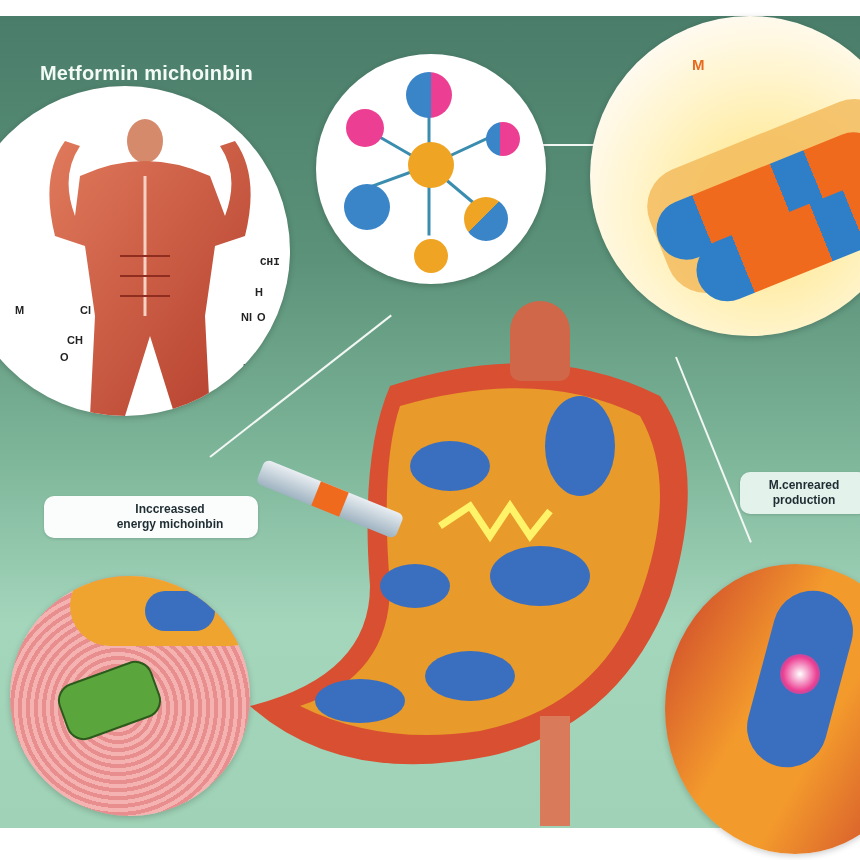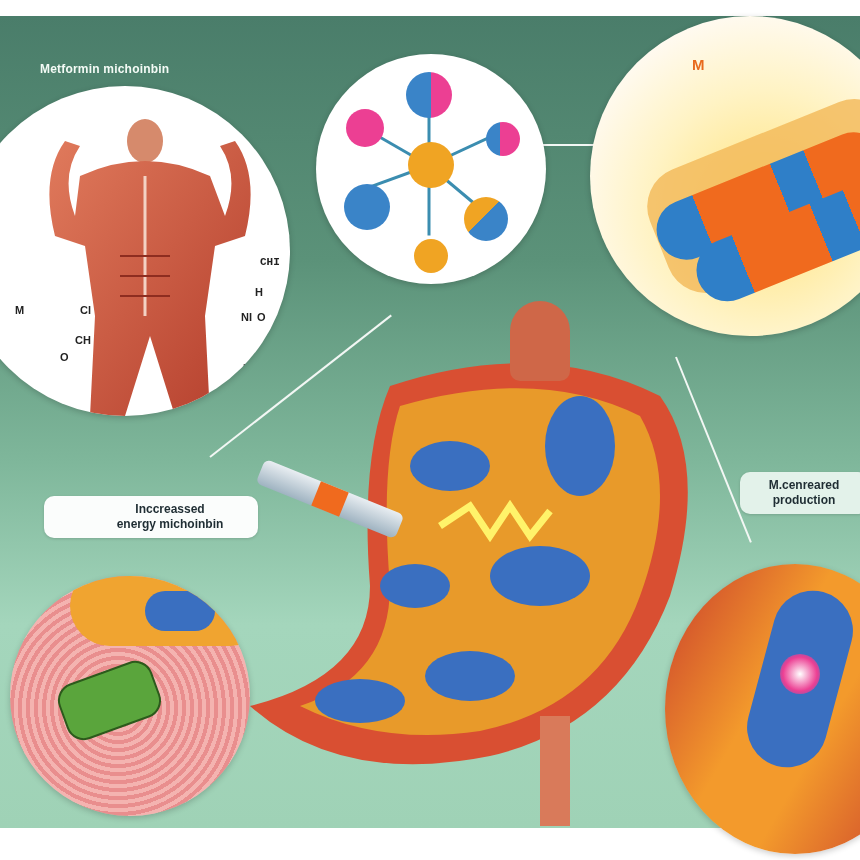--- a/index.html
+++ b/index.html
@@ -1,19 +1,19 @@
 <!DOCTYPE html>
 <html><head>
 <meta charset="utf-8">
 <style>
   html, body { margin:0; padding:0; }
   body { width:860px; height:860px; position:relative; overflow:hidden; background:#ffffff; font-family:"Liberation Sans", sans-serif; }
   .canvas { position:absolute; left:0; top:16px; width:860px; height:812px;
     background: linear-gradient(180deg, #4a7d6a 0%, #5b9279 30%, #7fb79b 55%, #a4d6bc 75%, #9fd2b6 100%); }
-  .title { position:absolute; left:40px; top:46px; color:#f4fbf6; font-weight:bold; font-size:12px; letter-spacing:0.2px; }
+  .title { position:absolute; left:40px; top:46px; color:#f4fbf6; font-weight:bold; font-size:20px; letter-spacing:0.2px; }
   .circle { position:absolute; border-radius:50%; background:#fff; box-shadow:0 2px 6px rgba(0,0,0,0.2); overflow:hidden; }
   .connector { position:absolute; background:#f2f7f4; height:2px; transform-origin:0 50%; }
   .label-box { position:absolute; background:#fbfdfc; border-radius:10px; text-align:center; font-weight:bold; color:#1f2d33; font-size:12px; line-height:15px; padding:6px 8px; box-shadow:0 1px 3px rgba(0,0,0,0.15); }
   .atom { position:absolute; border-radius:50%; }
   .bond { position:absolute; height:3px; background:#3b8db0; transform-origin:0 50%; }
   .chem { position:absolute; font-weight:bold; font-size:11px; color:#222; }
 </style>
 </head>
 <body>
 
@@ -32,21 +32,21 @@
           <stop offset="0" stop-color="#e07a5c"></stop>
             <stop offset="1" stop-color="#b43e2c"></stop>
         </linearGradient>
       </defs>
       <ellipse cx="185" cy="55" rx="18" ry="22" fill="#d68a6c"></ellipse>
       <path d="M120 90 Q185 60 250 90 L265 130 Q280 90 260 60 L275 55 Q300 90 285 150 L255 160 L245 230 L250 330 L215 330 L190 250 L165 330 L130 330 L135 230 L125 160 L95 150 Q80 90 105 55 L120 60 Q100 90 115 130 Z" fill="url(#mus)"></path>
       <path d="M185 90 L185 230" stroke="#f3d2c4" stroke-width="3"></path>
       <path d="M160 170 L210 170 M160 190 L210 190 M160 210 L210 210" stroke="#8e2d20" stroke-width="2"></path>
     </svg>
     <div class="chem" style="left:120px;top:218px;">Cl</div>
-    <div class="chem" style="left:115px;top:248px;">CH</div>
+    <div class="chem" style="left:107px;top:248px;">CH</div>
     <div class="chem" style="left:100px;top:265px;">O</div>
     <div class="chem" style="left:55px;top:218px;">M</div>
     <div class="chem" style="left:300px;top:170px;font-family:Liberation Mono, monospace;">CHI</div>
     <div class="chem" style="left:295px;top:200px;">H</div>
     <div class="chem" style="left:297px;top:225px;">O</div>
     <div class="chem" style="left:238px;top:225px;margin-left:43px;">NI</div>
     <div class="chem" style="left:283px;top:276px;">H</div>
     <div class="chem" style="left:283px;top:290px;">H</div>
   </div>
 

